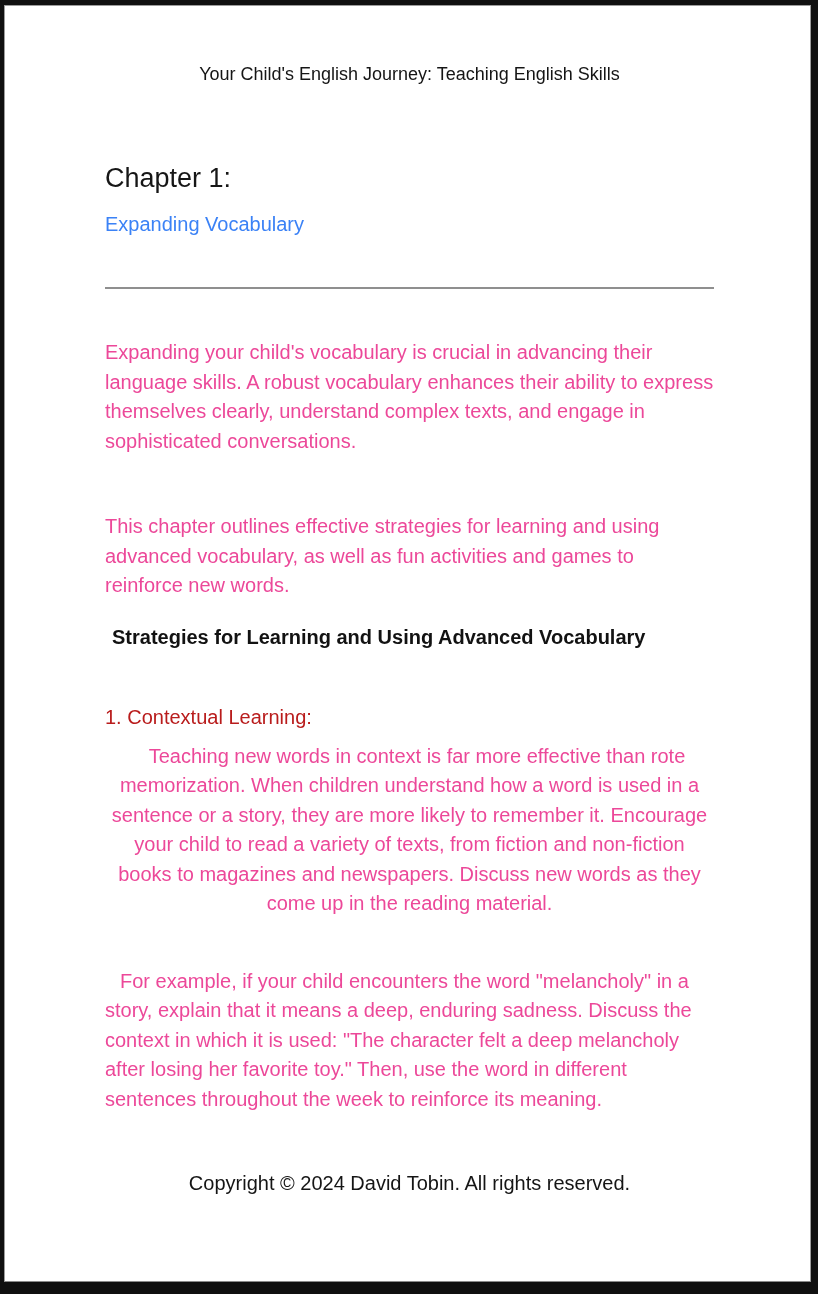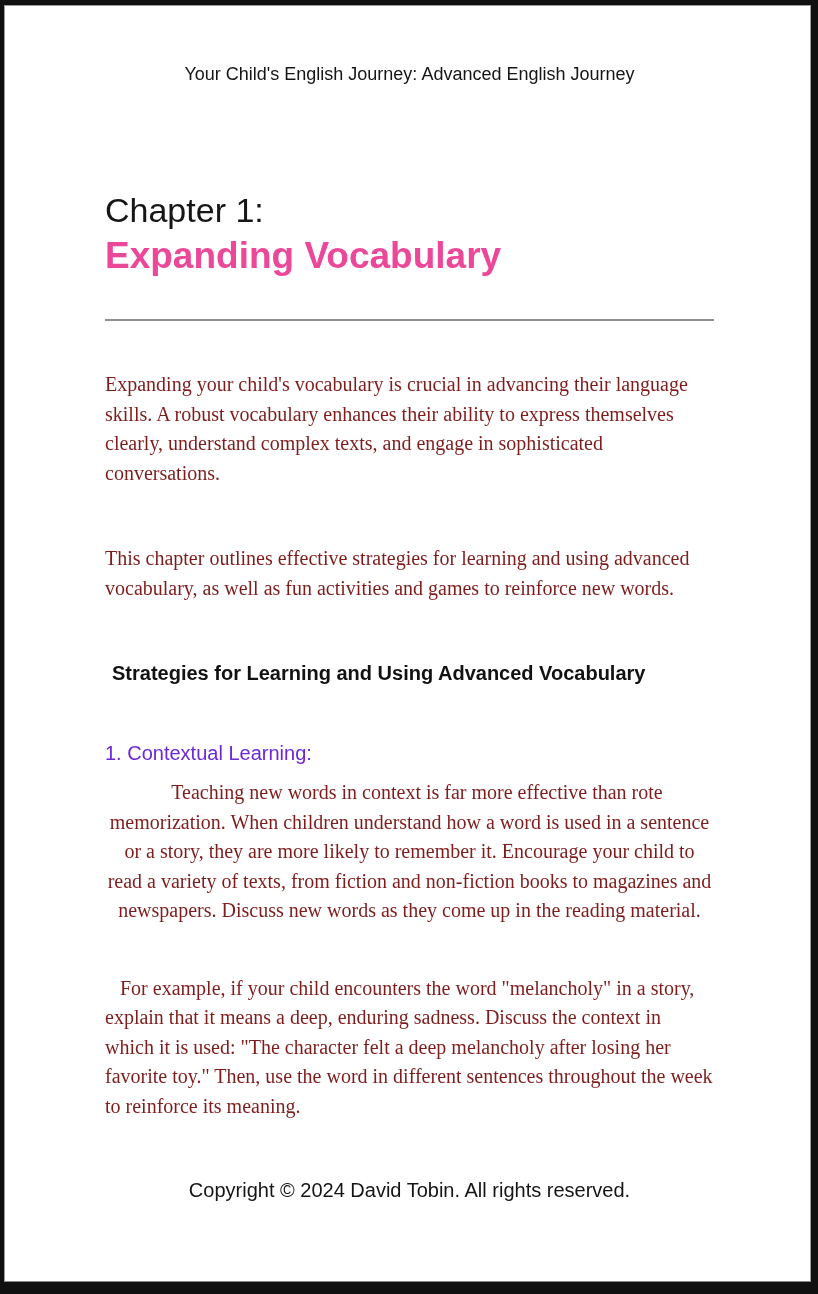--- a/index.html
+++ b/index.html
@@ -33,62 +33,61 @@
     padding: 0 96px 0 100px;
   }
   .running-header {
     margin-top: 56px;
     text-align: center;
     font-size: 18px;
     line-height: 24px;
     color: #151515;
   }
   .chapter-label {
-    margin-top: 108px;
-    font-size: 34px;
+    margin-top: 76px;
+    font-size: 27px;
     line-height: 32px;
     font-weight: 400;
     color: #161616;
   }
   .chapter-title {
     margin-top: 14px;
-    font-size: 37px;
+    font-size: 20px;
     line-height: 32px;
-    font-weight: 700;
-    color: #ec4899;
+    font-weight: 400;
+    color: #3b82f6;
   }
   .divider {
     margin-top: 47px;
     border: none;
     border-top: 2px solid #8f8f8f;
     height: 0;
   }
   .body-p {
     font-size: 20px;
     line-height: 29.5px;
-    color: #7f1d1d;
+    color: #ec4899;
     margin: 0;
-    font-family: Liberation Serif, serif;
   }
   .p-intro-1 { margin-top: 49px; }
   .p-intro-2 { margin-top: 56px; }
   .section-heading {
-    margin-top: 58px;
+    margin-top: 24px;
     padding-left: 7px;
     font-size: 20px;
     line-height: 24px;
     font-weight: 700;
     color: #121212;
   }
   .subsection-heading {
     margin-top: 55px;
     font-size: 20px;
     line-height: 26px;
     font-weight: 400;
-    color: #6d28d9;
+    color: #b91c1c;
   }
   .p-body-1 {
     margin-top: 12px;
     text-indent: 15px;
     text-align: center;
   }
   .p-body-2 {
     margin-top: 48px;
     text-indent: 15px;
   }
@@ -100,21 +99,21 @@
     color: #151515;
   }
 </style>
 </head>
 <body>
 
 <div class="frame">
   <div class="page">
     <div class="content">
 
-      <div class="running-header">Your Child's English Journey: Advanced English Journey</div>
+      <div class="running-header">Your Child's English Journey: Teaching English Skills</div>
 
       <div class="chapter-label">Chapter 1:</div>
 
       <div class="chapter-title">Expanding Vocabulary</div>
 
       <hr class="divider">
 
       <p class="body-p p-intro-1">Expanding your child's vocabulary is crucial in advancing their language skills. A robust vocabulary enhances their ability to express themselves clearly, understand complex texts, and engage in sophisticated conversations.</p>
 
       <p class="body-p p-intro-2">This chapter outlines effective strategies for learning and using advanced vocabulary, as well as fun activities and games to reinforce new words.</p>

